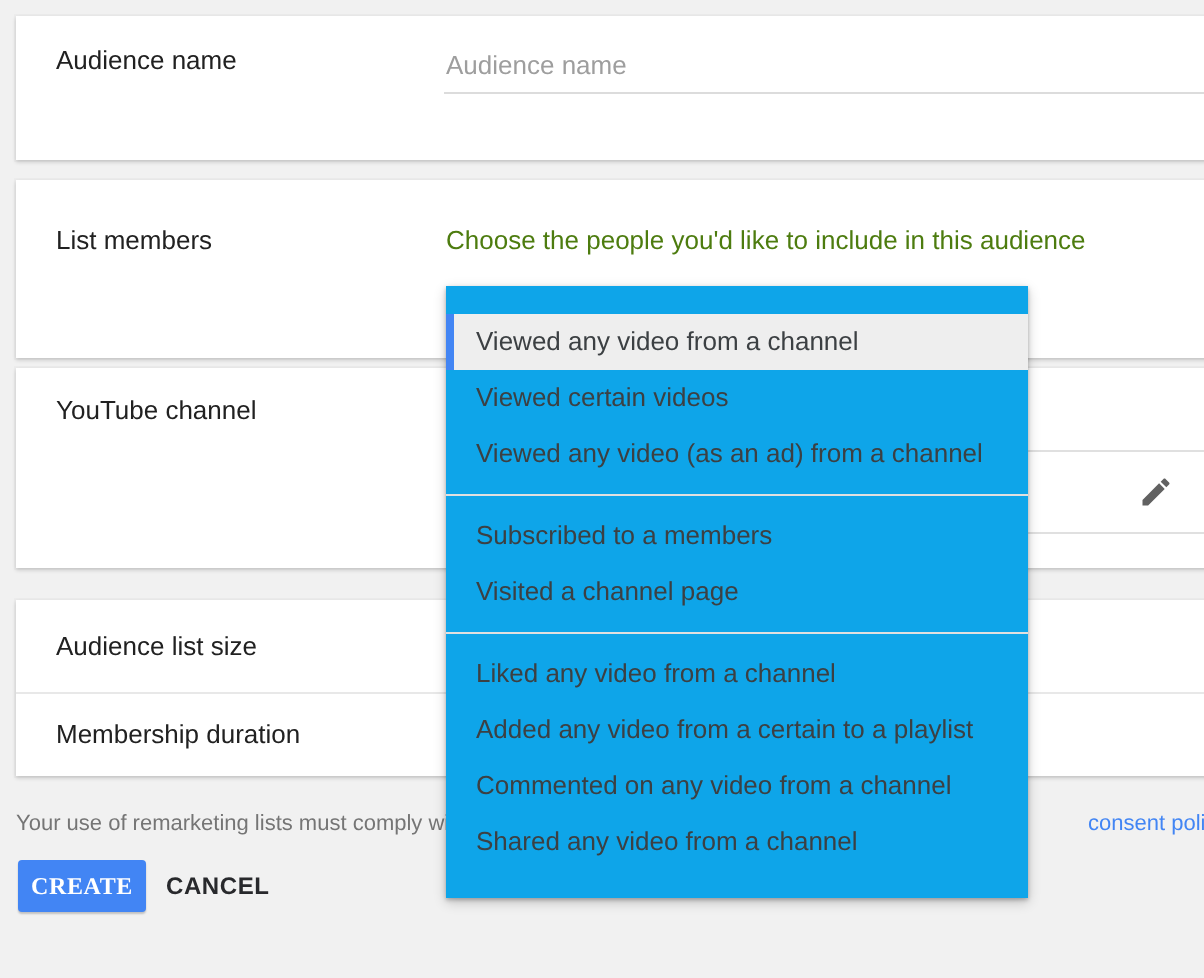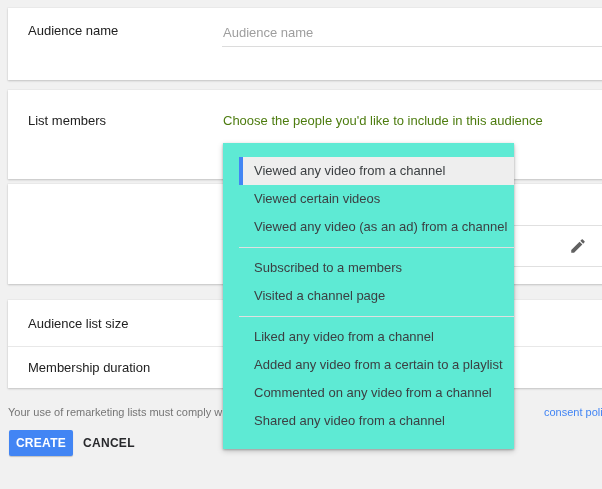--- a/index.html
+++ b/index.html
@@ -75,23 +75,23 @@
   .row-divider {
     position: absolute;
     left: 0; right: 0; top: 46px;
     height: 1px; background: #e8e8e8;
   }
 
   .dropdown {
     position: absolute;
     left: 223px; top: 143px;
     width: 291px;
-    background: #5eead4;
+    background: #0ea5e9;
     box-shadow: 0 1px 2px rgba(0,0,0,0.25), 0 2px 6px rgba(0,0,0,0.2);
-    padding: 14px 0 14px 16px;
+    padding: 14px 0 14px 0;
     z-index: 10;
   }
   .menu-item {
     height: 28px;
     line-height: 28px;
     padding-left: 15px;
     font-size: 13px;
     color: #3c4043;
     white-space: nowrap;
     overflow: hidden;
@@ -125,21 +125,21 @@
   .consent-link { color: #4285f4; text-decoration: none; cursor: pointer; padding-left: 28px; }
   .consent-period { color: #757575; }
 
   .btn-create {
     position: absolute;
     left: 9px; top: 430px;
     width: 64px; height: 26px;
     background: #4285f4;
     color: #ffffff;
     border: none; border-radius: 2px;
-    font-family: Liberation Sans, sans-serif;
+    font-family: Liberation Serif, serif;
     font-size: 12px; font-weight: bold;
     letter-spacing: 0.3px;
     cursor: pointer;
     box-shadow: 0 1px 1px rgba(0,0,0,0.2);
   }
   .btn-cancel {
     position: absolute;
     left: 83px; top: 430px;
     height: 26px; line-height: 26px;
     background: transparent; border: none;
@@ -160,20 +160,21 @@
     <input class="name-input" type="text" placeholder="Audience name" style="">
     <div class="input-underline"></div>
   </div>
 
   <div class="card card-list-members">
     <span class="field-label" style="top:30px">List members</span>
     <span class="hint-text">Choose the people you'd like to include in this audience</span>
   </div>
 
   <div class="card card-youtube-channel">
+    <span class="field-label" style="top:21px">YouTube channel</span>
     <div class="edit-box">
       <span class="pencil">
         <svg width="18" height="18" viewBox="0 0 24 24" fill="#616161" aria-hidden="true">
           <path d="M3 17.25V21h3.75L17.81 9.94l-3.75-3.75L3 17.25zM20.71 7.04c.39-.39.39-1.02 0-1.41l-2.34-2.34c-.39-.39-1.02-.39-1.41 0l-1.83 1.83 3.75 3.75 1.83-1.83z"></path>
         </svg>
       </span>
     </div>
   </div>
 
   <div class="card card-size-duration">

